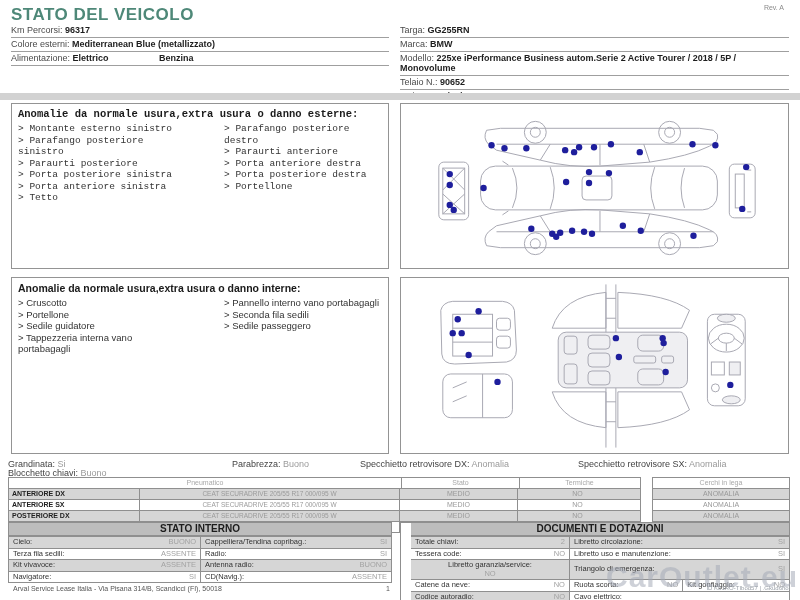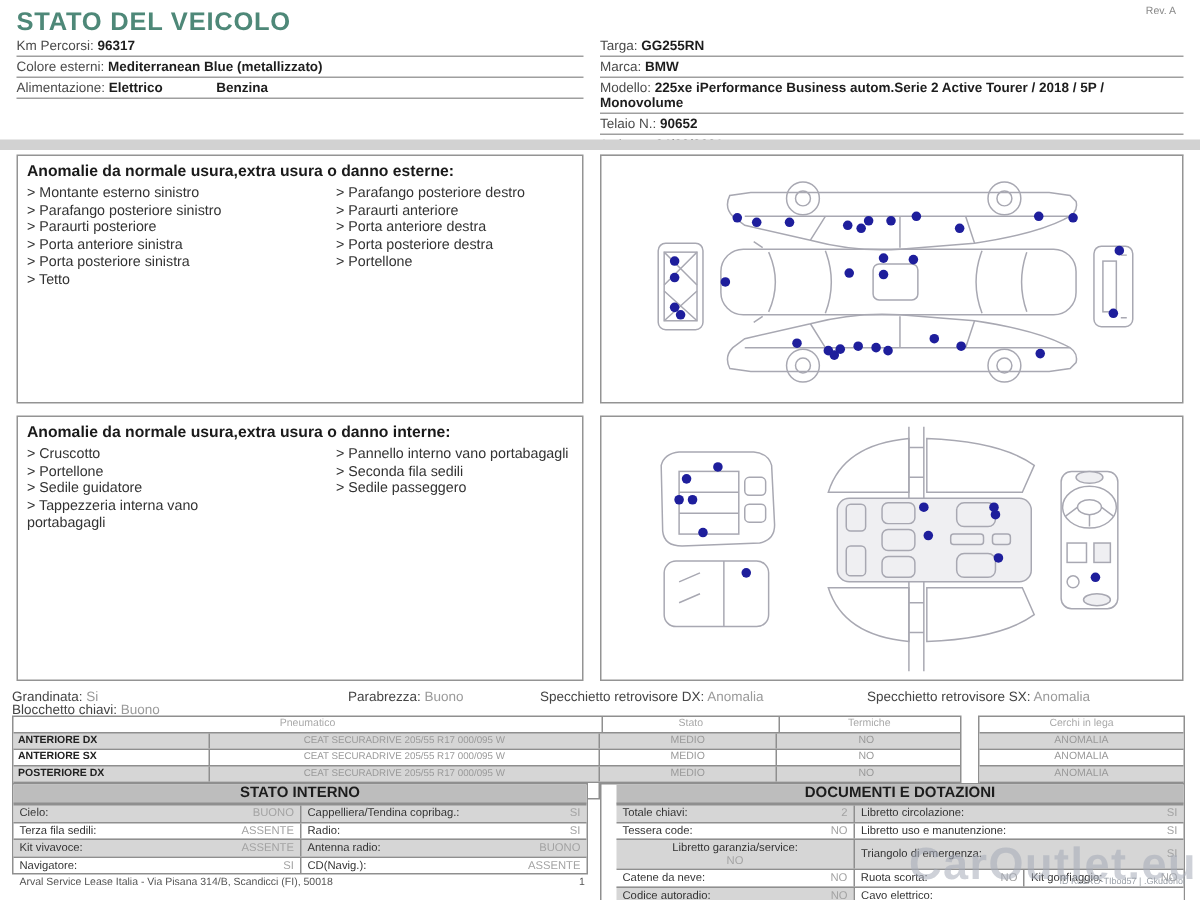--- a/index.html
+++ b/index.html
@@ -8,21 +8,21 @@
 
   
   .title{position:absolute;left:11px;top:5px;font-size:17px;font-weight:bold;
          color:#4e8878;letter-spacing:.5px;}
   .rev{position:absolute;right:16px;top:4px;font-size:7px;color:#8a8a8a;}
   .info{position:absolute;top:24px;font-size:9px;color:#4a4a4a;}
   .info-left{left:11px;width:378px;}
   .info-right{left:400px;width:389px;}
   .frow{border-bottom:1px solid #9f9f9f;padding:1px 0 2px 0;line-height:10px;min-height:10px;}
   .frow b{color:#1d1d1d;}
-  .v2{display:inline-block;margin-left:33px;}
+  .v2{display:inline-block;margin-left:48px;}
   .graybar{position:absolute;left:0;top:93px;width:800px;height:7px;background:#d2d2d2;}
 
   
   .box{position:absolute;border:1px solid #949494;background:#fff;box-sizing:border-box;}
   .box h3{font-size:10.5px;font-weight:bold;margin:4px 6px 3px 6px;color:#1a1a1a;}
   .cols{display:flex;font-size:9.5px;line-height:11.5px;color:#333;margin:0 6px;gap:48px;}
   .cols ul{list-style:none;margin:0;padding:0;width:50%;}
   .cols li::before{content:"> ";}
 
   
@@ -105,29 +105,29 @@
       <b>90652</b>
     </div>
     <div class="frow">
       <span>1a imm.:</span>
       <b>04/08/2021</b>
     </div>
   </div>
 
   <div class="graybar"></div>
 
-  <div class="box" style="left:11px;top:103px;width:378px;height:166px;">
+  <div class="box" style="left:11px;top:103px;width:378px;height:166px;font-family:Liberation Mono, monospace;">
     <h3>Anomalie da normale usura,extra usura o danno esterne:</h3>
     <div class="cols">
       <ul>
         <li>Montante esterno sinistro</li>
         <li>Parafango posteriore sinistro</li>
         <li>Paraurti posteriore</li>
+        <li>Porta posteriore sinistra</li>
         <li>Porta anteriore sinistra</li>
-        <li>Porta posteriore sinistra</li>
         <li>Tetto</li>
       </ul>
       <ul>
         <li>Parafango posteriore destro</li>
         <li>Paraurti anteriore</li>
         <li>Porta anteriore destra</li>
         <li>Porta posteriore destra</li>
         <li>Portellone</li>
       </ul>
     </div>

